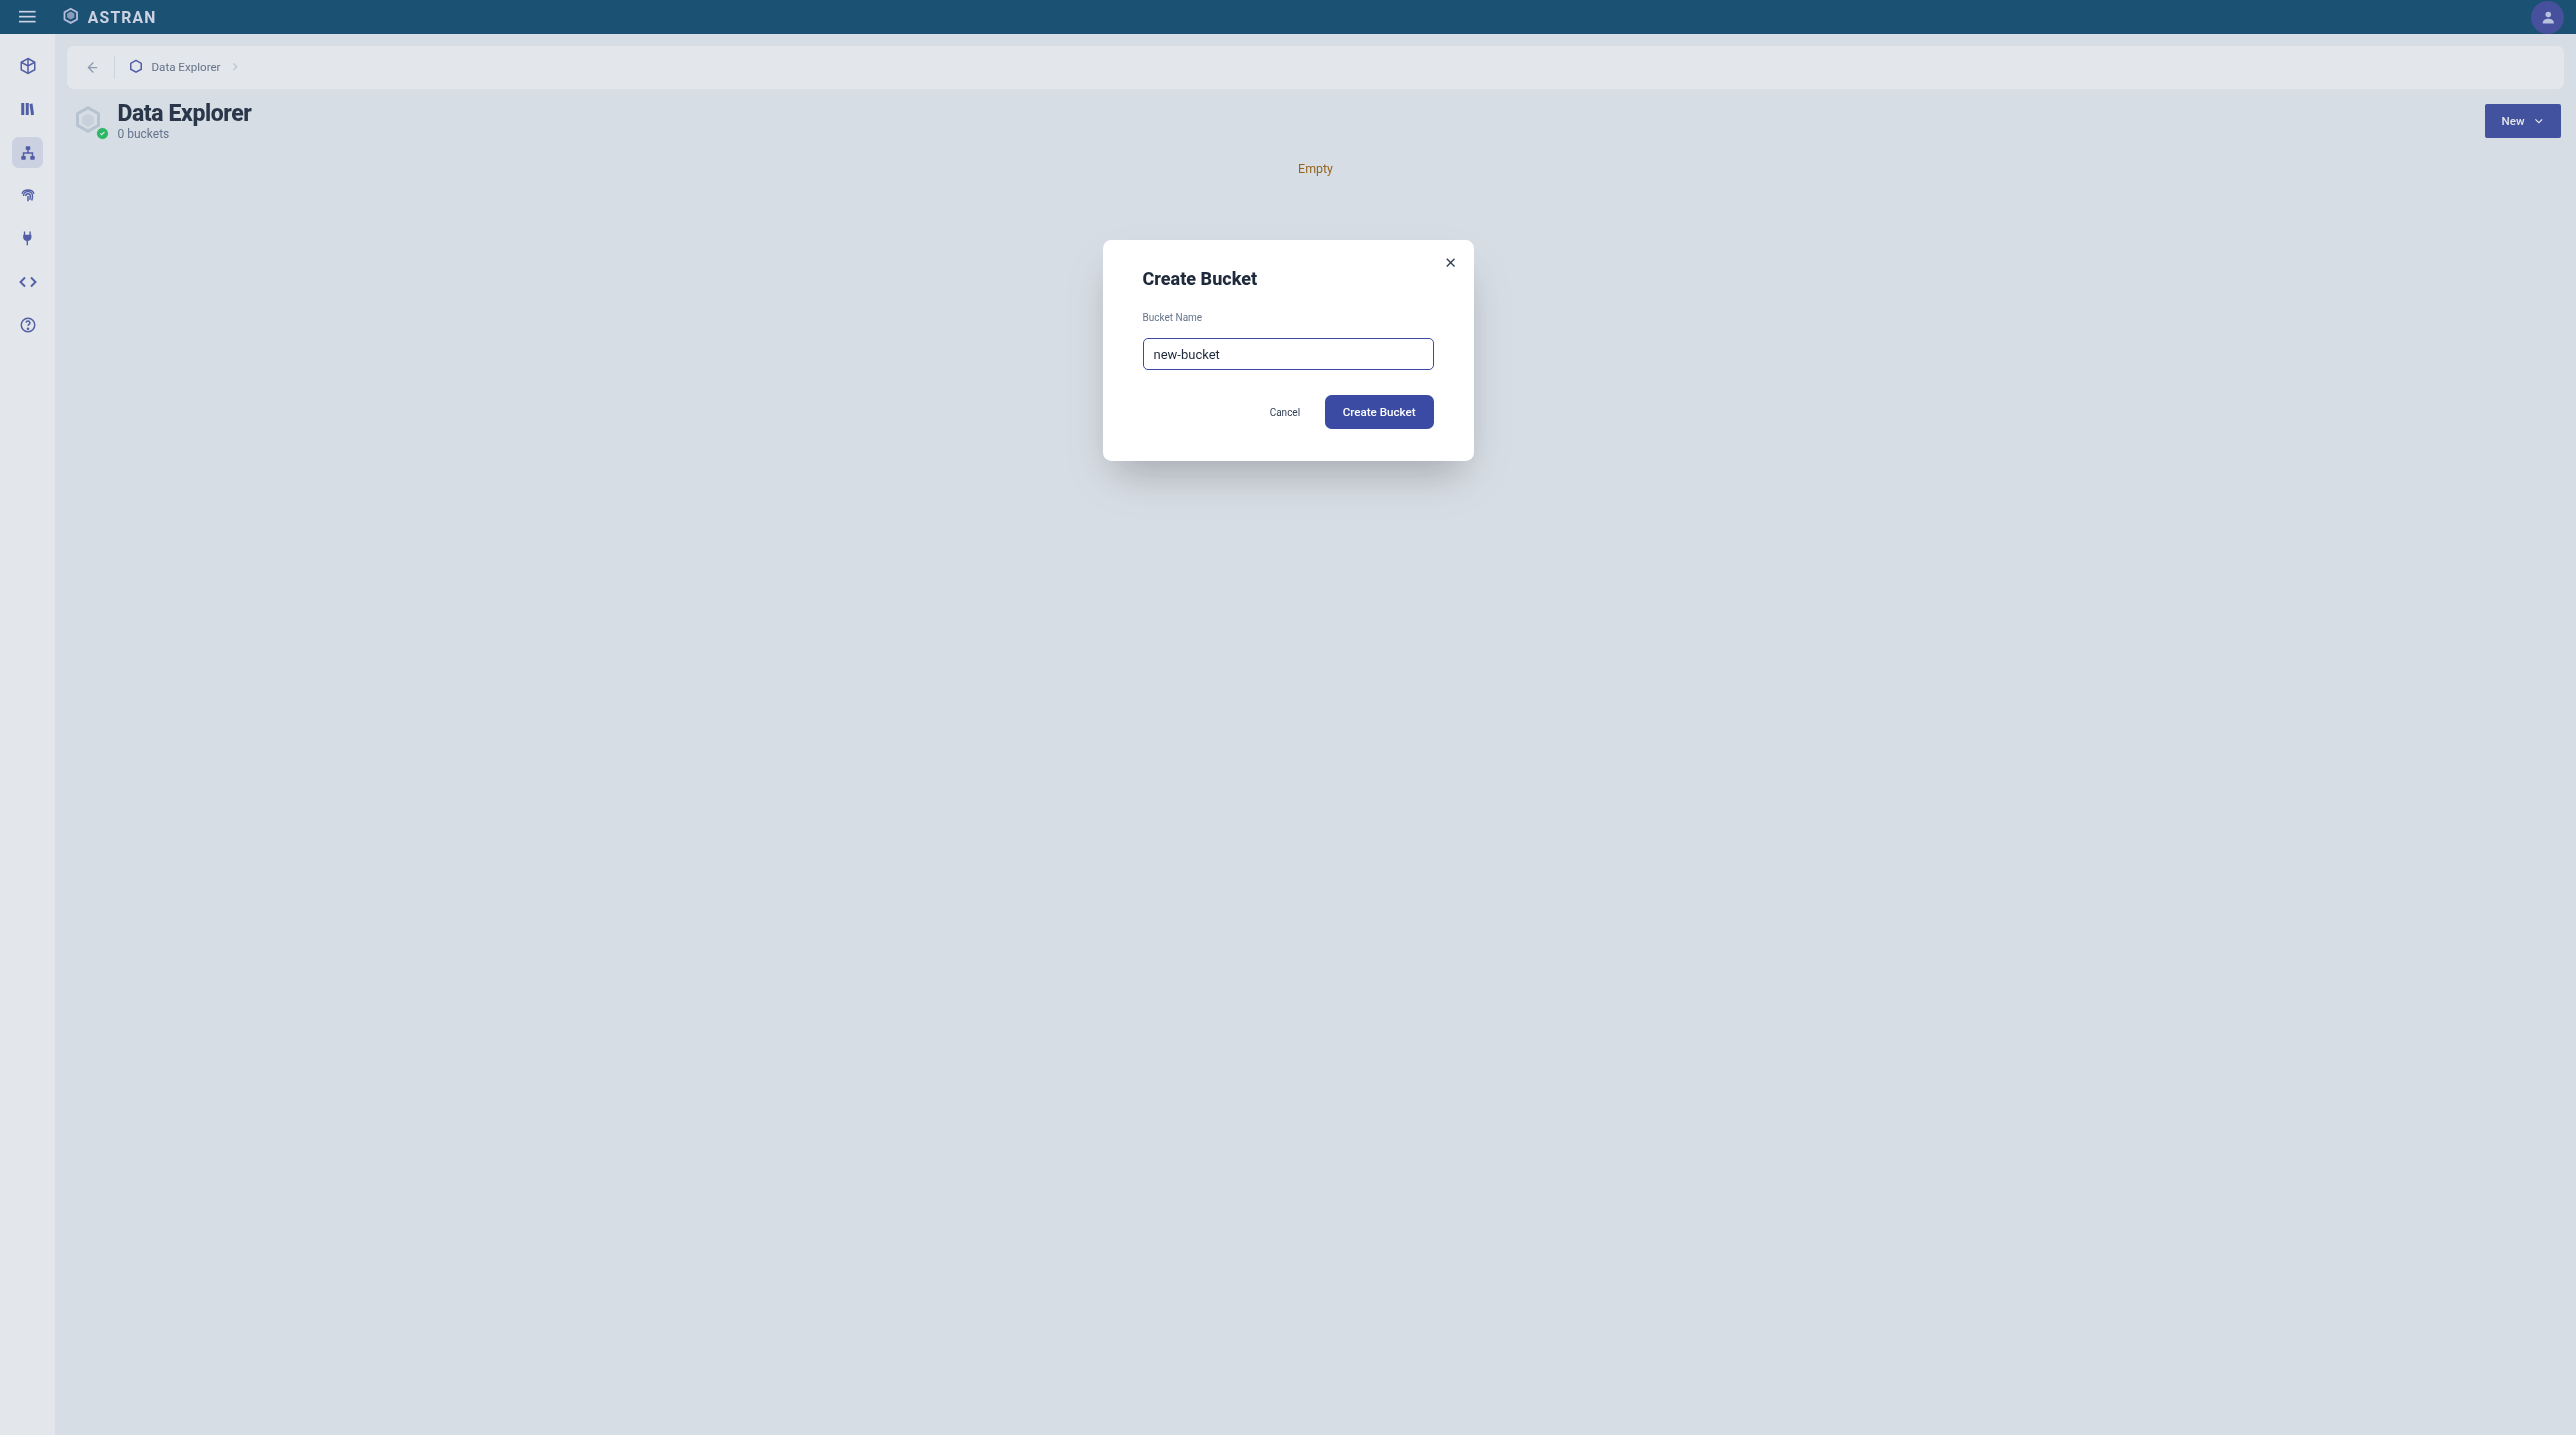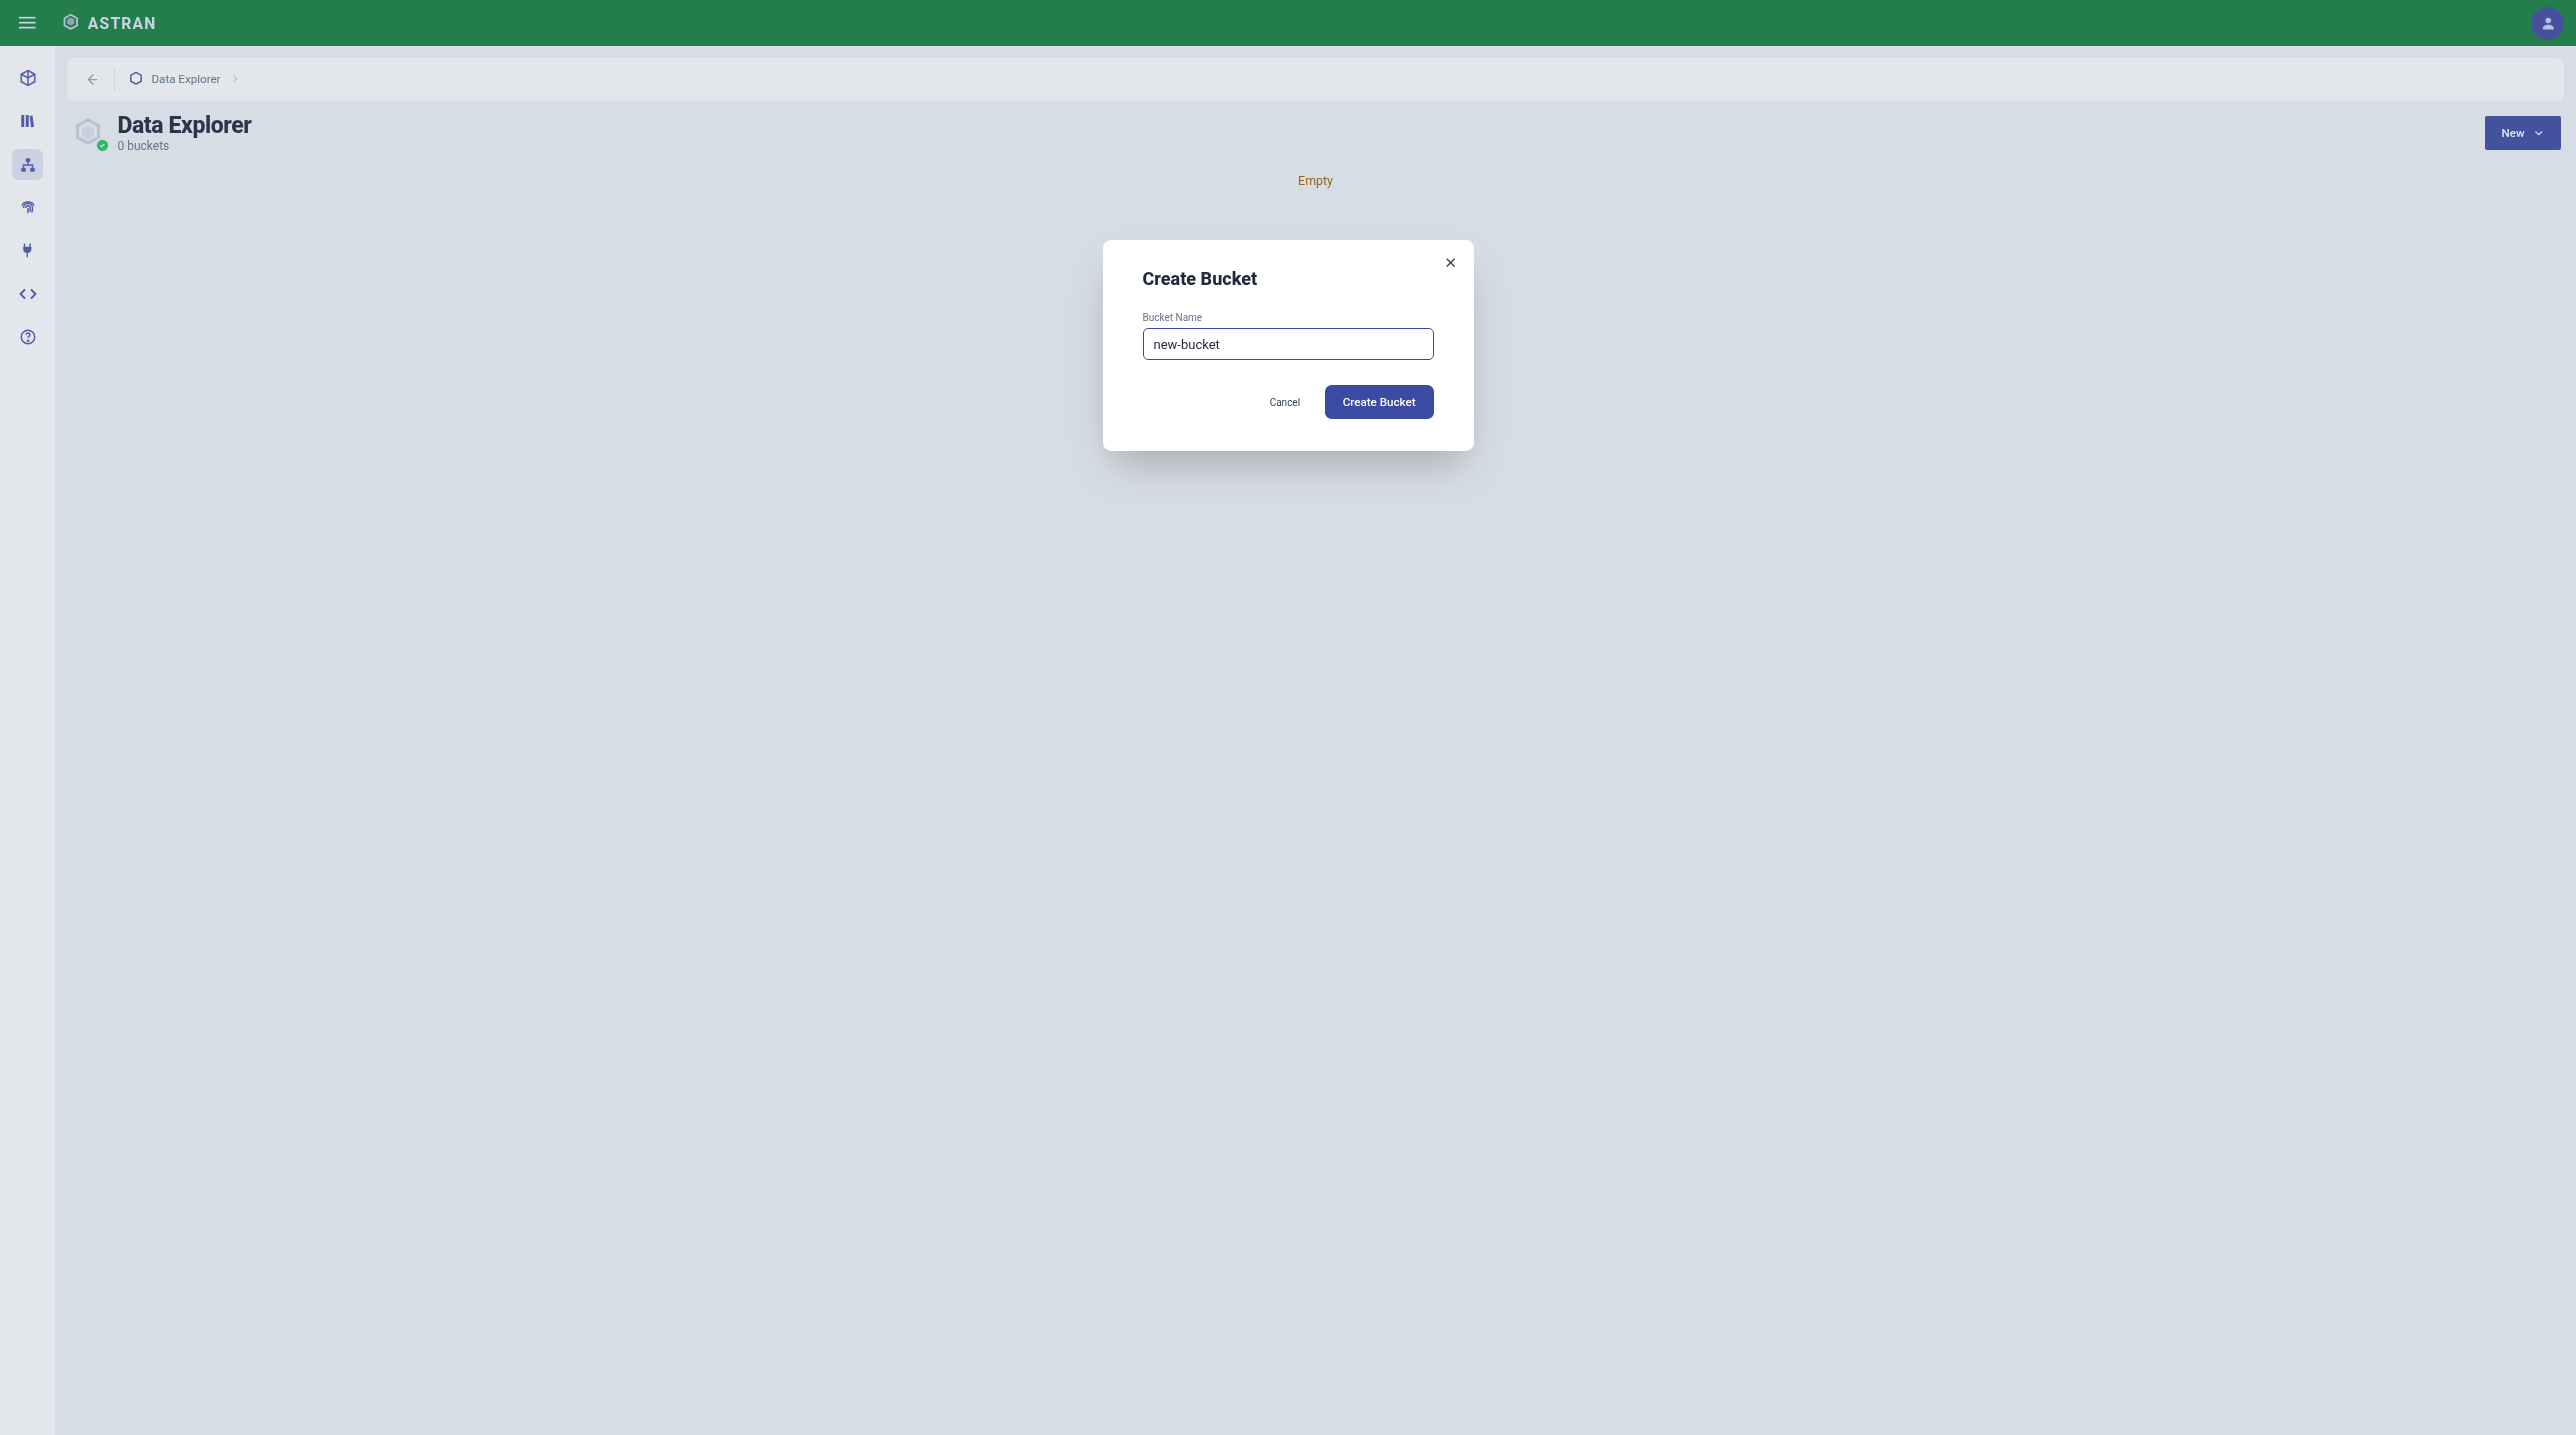--- a/index.html
+++ b/index.html
@@ -17,22 +17,22 @@
     }
 
     .app {
       display: flex;
       flex-direction: column;
       width: 100%;
       height: 100%;
     }
 
     .top-bar {
-      height: 46px;
-      background: #15803d;
+      height: 34px;
+      background: #0c4a6e;
       display: flex;
       align-items: center;
       justify-content: space-between;
       padding: 0 11.6px;
       position: relative;
       z-index: 10;
     }
 
     .top-left {
       display: flex;
@@ -269,21 +269,21 @@
       font-size: 18px;
       font-weight: 800;
       color: #1e293b;
       margin-bottom: 23px;
     }
 
     .field-label {
       display: block;
       font-size: 10px;
       color: #64748b;
-      margin-bottom: 5px;
+      margin-bottom: 15px;
     }
 
     .text-input {
       width: 100%;
       border: 1.7px solid #3b4ba3;
       border-radius: 5px;
       padding: 7.5px 10px;
       font-size: 13px;
       color: #1e293b;
       outline: none;

